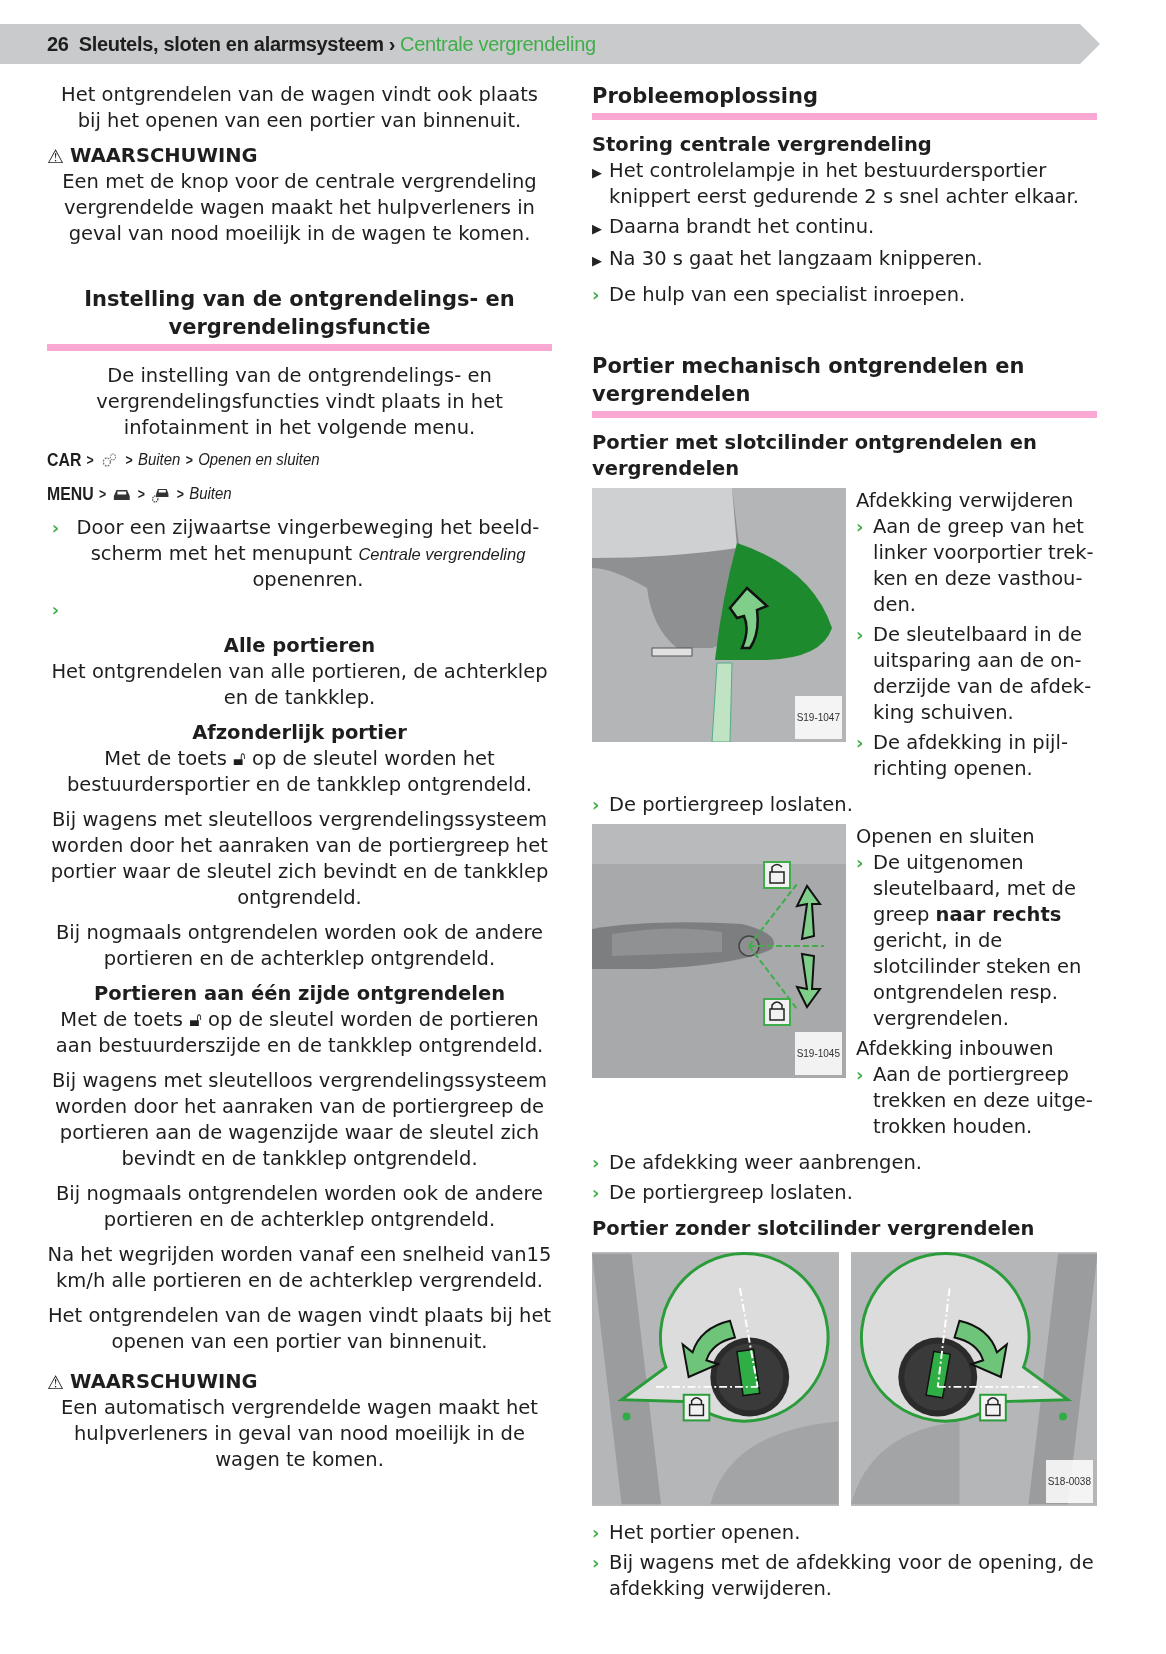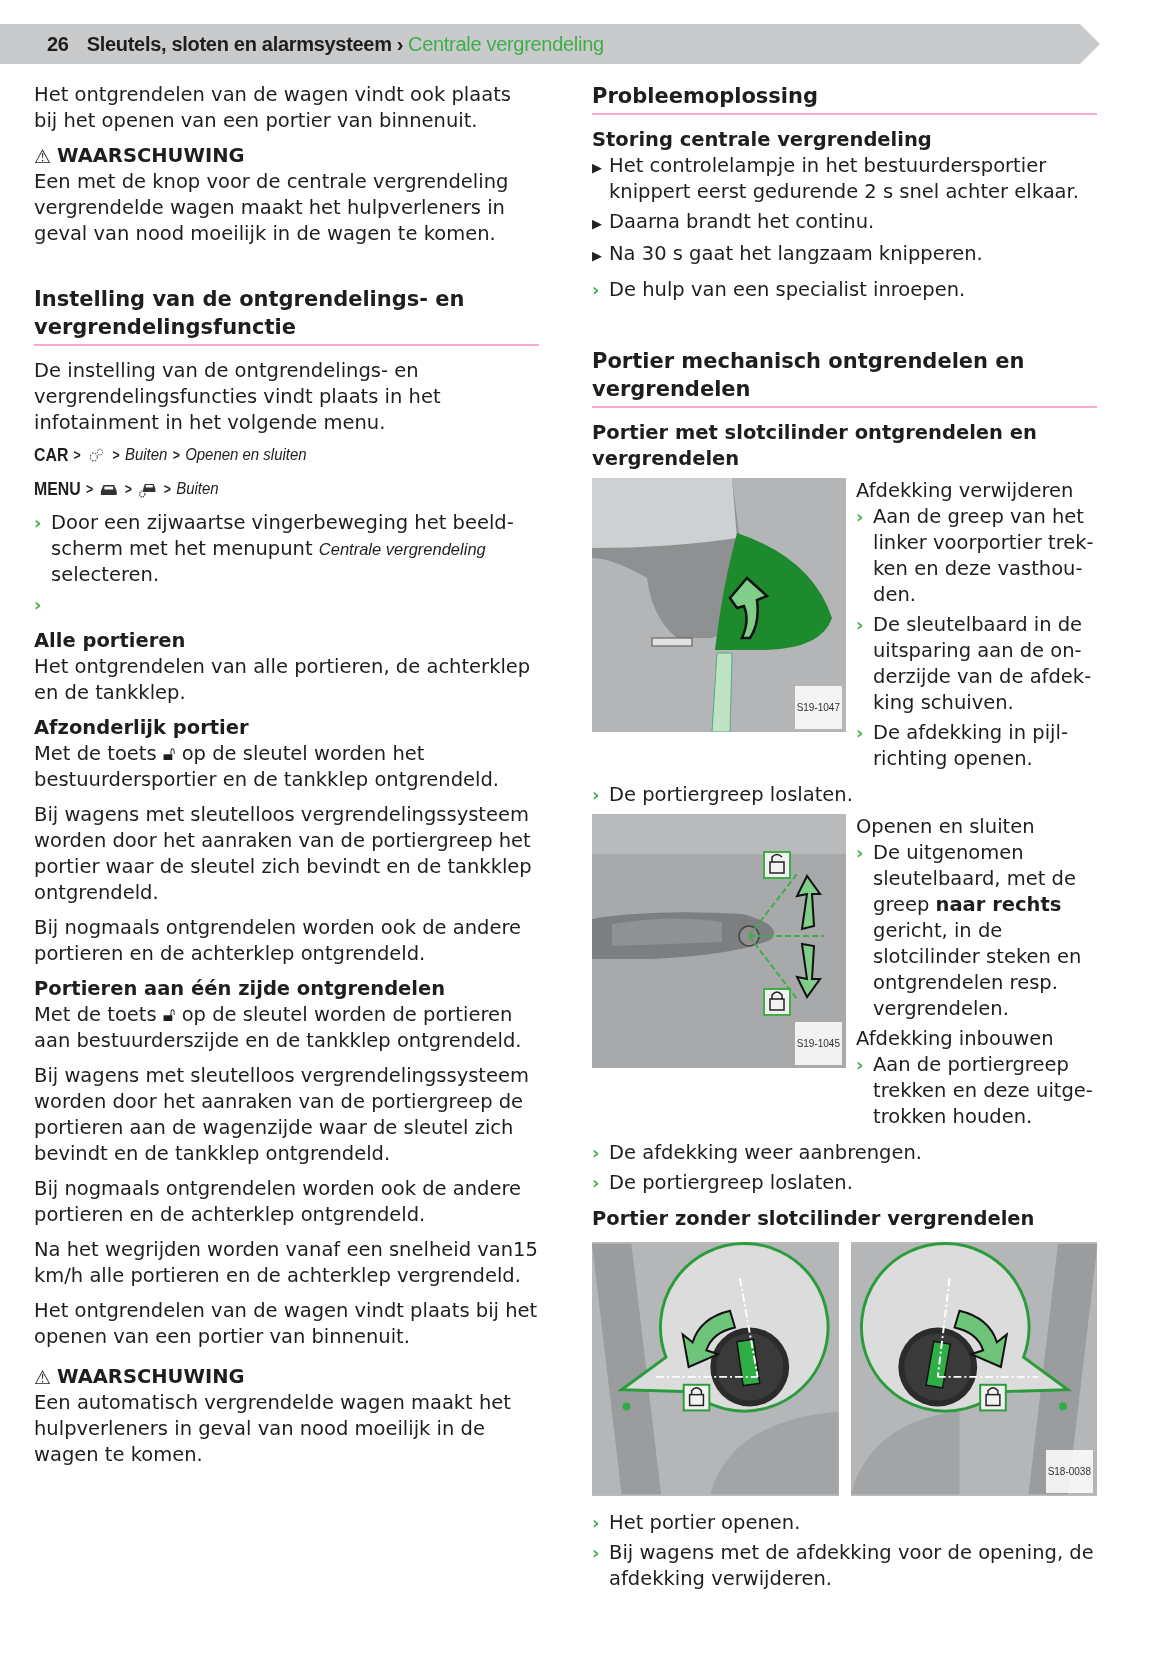--- a/index.html
+++ b/index.html
@@ -11,31 +11,31 @@
       overflow: hidden;
     }
     .header {
       position: absolute; left: 0; top: 24px; width: 1100px; height: 40px;
       background: #c9cacb;
       clip-path: polygon(0 0, 1080px 0, 1100px 20px, 1080px 40px, 0 40px);
       display: flex; align-items: center; padding-left: 47px;
       font-family: "Liberation Sans", sans-serif; font-size: 20px;
       font-weight: bold; letter-spacing: -0.3px;
     }
-    .header .page-num { margin-right: 18px; }
+    .header .page-num { margin-right: 10px; }
     .header .sep { margin: 0 5px; }
     .header .current { color: #3fae49; font-weight: normal; }
     .col { position: absolute; top: 82px; }
-    .col-left { left: 34px; width: 505px; }
+    .col-left { left: 47px; width: 505px; text-align: center; }
     .col-right { left: 592px; width: 505px; }
     p, .li { font-size: 19.5px; line-height: 26px; }
     .para { margin-bottom: 9px; }
     .h2 {
       font-size: 21px; font-weight: bold; line-height: 28px;
-      border-bottom: 2px solid #f9a8d4; padding-bottom: 3px; margin-bottom: 12px;
+      border-bottom: 7px solid #f9a8d4; padding-bottom: 3px; margin-bottom: 12px;
     }
     .h3 { font-size: 19.5px; font-weight: bold; line-height: 26px; }
     .warn-title { font-size: 19.5px; font-weight: bold; line-height: 26px; display: flex; align-items: center; gap: 6px; }
     .warn-icon { font-weight: normal; font-size: 19px; }
     .menu-path {
       font-family: "Liberation Sans", sans-serif; font-size: 17px;
       line-height: 26px; display: flex; align-items: center; gap: 6px;
       transform: scaleX(0.88); transform-origin: left;
       margin: 6px 0 8px;
     }
@@ -113,21 +113,21 @@
       <path d="M7 9 L9 4 H19 L21 9 V12 H7 Z" fill="#333"></path>
       <rect x="10" y="5" width="8" height="2.5" fill="#fff"></rect>
       <circle cx="6" cy="14" r="3" fill="none" stroke="#333" stroke-width="1.3" stroke-dasharray="1.5 1"></circle>
     </svg>
     <span class="gt">&gt;</span>
     <span class="it">Buiten</span>
   </div>
 
   <div class="li">
     <span class="mark">›</span>
-    <span><span>Door een zijwaartse vingerbeweging het beeld­scherm met het menupunt </span><span class="it-inline">Centrale vergrendeling</span><span> selecte­ren.</span></span>
+    <span><span>Door een zijwaartse vingerbeweging het beeld­scherm met het menupunt </span><span class="it-inline">Centrale vergrendeling</span><span> openen­ren.</span></span>
   </div>
   <div class="li mb10">
     <span class="mark">›</span>
   </div>
 
   <div class="h3">Alle portieren</div>
   <p class="para">Het ontgrendelen van alle portieren, de achterklep en de tankklep.</p>
 
   <div class="h3">Afzonderlijk portier</div>
   <p class="para"><span>Met de toets </span><span>🔓︎</span><span> op de sleutel worden het bestuurder­sportier en de tankklep ontgrendeld.</span></p>

